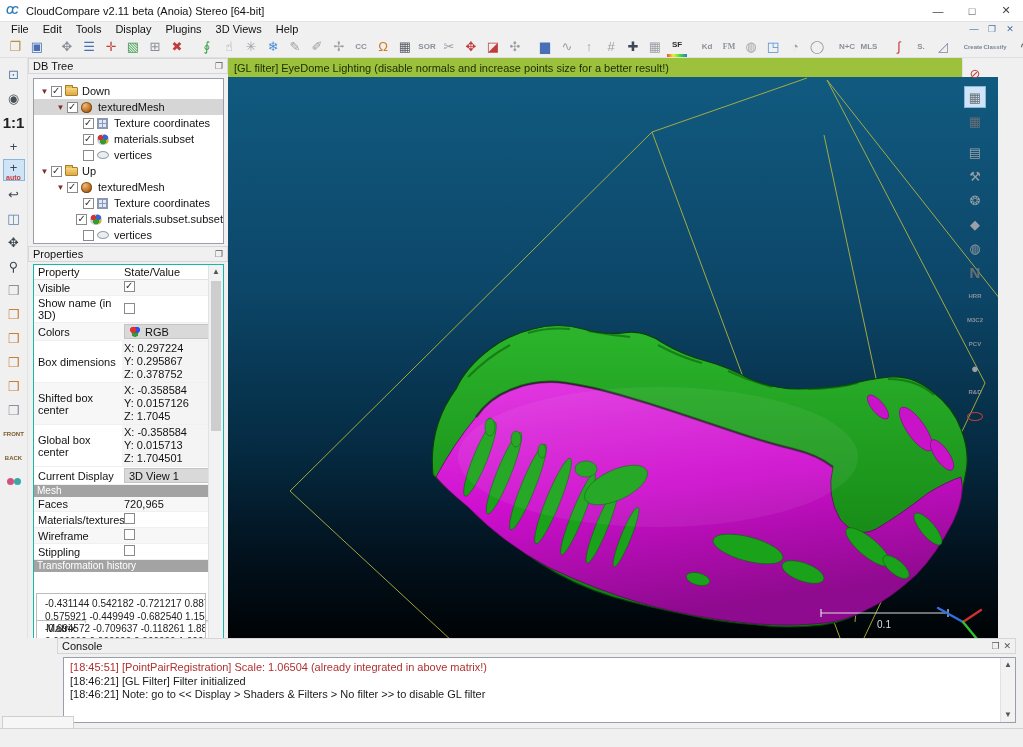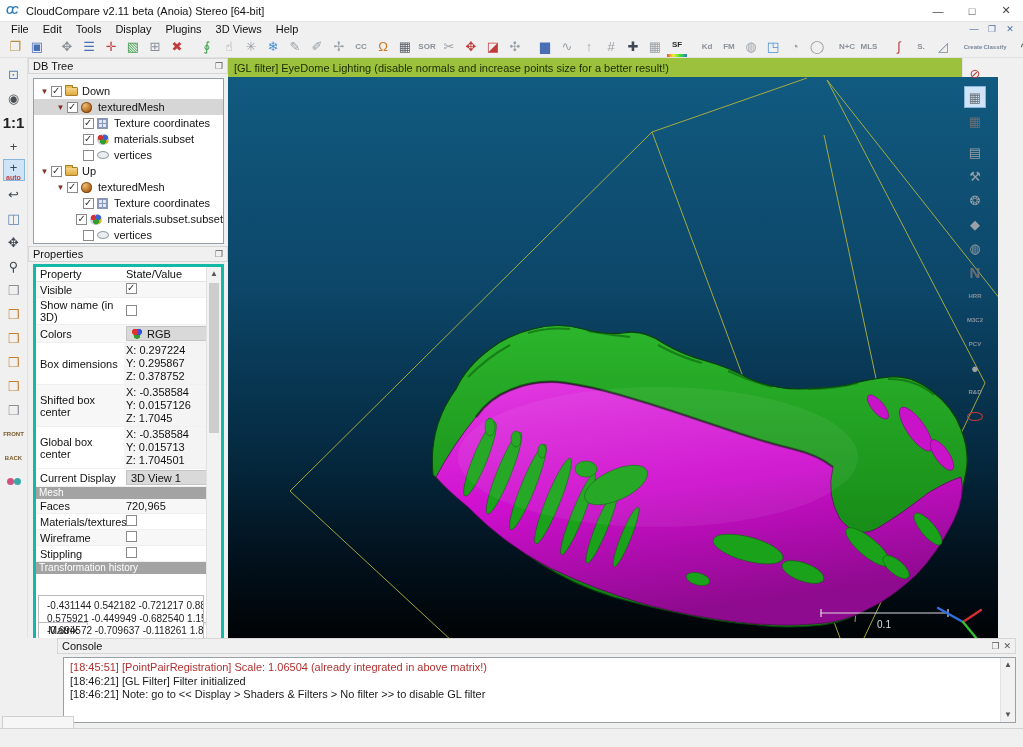--- a/index.html
+++ b/index.html
@@ -75,21 +75,21 @@
       background:
         radial-gradient(circle at 28% 32%, #d23232 0 2.6px, transparent 3px),
         radial-gradient(circle at 70% 28%, #3a62d2 0 2.6px, transparent 3px),
         radial-gradient(circle at 50% 68%, #2f9e2f 0 2.8px, transparent 3.2px),
         radial-gradient(circle at 76% 66%, #d2b21f 0 2.2px, transparent 2.6px), #c9ced6; }
   .ti-cloud { width:12px; height:8px; border:1px solid #97a0a8; border-radius:50%; background:#e9edf1; }
   .tw-label { font-size:11px; color:#111; }
 
   
   .props-wrap { flex:1; display:flex; flex-direction:column; }
-  .props-body { flex:1; margin:2px 4px 3px 5px; background:#fff; border:3px solid #14b8a6; display:flex; position:relative; overflow:hidden;justify-content:space-between; }
+  .props-body { flex:1; margin:2px 4px 3px 5px; background:#fff; border:1px solid #14b8a6; display:flex; position:relative; overflow:hidden;justify-content:space-between; }
   .props-col { flex:1; display:flex; flex-direction:column; overflow:hidden; }
   .prow { display:flex; border-bottom:1px solid #f0f0f0; align-items:center; }
   .prow .plabel { width:88px; flex:none; padding:1px 2px 1px 4px; color:#111; }
   .prow .pvalue { flex:1; padding:1px 2px; color:#111; }
   .prow.head { font-weight:normal; color:#222; border-bottom:1px solid #e2e2e2; }
   .prow.alt { background:#f7f7f7; }
   .prow.section { background:#a3a3a3; color:#fff; font-size:10px; padding:0 0 0 3px; height:12px; line-height:12px; border-bottom:none; }
   .pv-xyz div { line-height:13px; }
   .pv-chip { background:#d9d9d9; border:1px solid #c4c4c4; padding:0 4px; display:inline-flex; align-items:center; min-width:120px; height:15px; }
   .rgb-ico { width:12px; height:11px; margin-right:4px; border-radius:50%;
@@ -192,21 +192,21 @@
     <div class="tb-sep"></div>
     <div class="tb-icon" style="color: rgb(74, 111, 181);">▆</div>
     <div class="tb-icon" style="color: rgb(154, 160, 166);">∿</div>
     <div class="tb-icon" style="color: rgb(154, 160, 166);">↑</div>
     <div class="tb-icon" style="color: rgb(154, 160, 166);">#</div>
     <div class="tb-icon" style="color: rgb(62, 71, 82);">✚</div>
     <div class="tb-icon" style="color: rgb(154, 160, 166);">▦</div>
     <div class="tb-icon txt rainbow" style="color: rgb(43, 43, 43);">SF</div>
     <div class="tb-sep"></div>
     <div class="tb-icon txt" style="color: rgb(138, 144, 153);">Kd</div>
-    <div class="tb-icon txt" style="color: rgb(138, 144, 153);">FM</div>
+    <div class="tb-icon txt" style="color: rgb(138, 144, 153); font-family: Liberation Serif, serif;">FM</div>
     <div class="tb-icon" style="color: rgb(154, 160, 166);">◍</div>
     <div class="tb-icon" style="color: rgb(74, 144, 217);">◳</div>
     <div class="tb-icon" style="color: rgb(154, 160, 166);">◔</div>
     <div class="tb-icon" style="color: rgb(154, 160, 166);">◯</div>
     <div class="tb-sep"></div>
     <div class="tb-icon txt" style="color: rgb(138, 144, 153);">N+C</div>
     <div class="tb-icon txt" style="color: rgb(138, 144, 153);">MLS</div>
     <div class="tb-sep"></div>
     <div class="tb-icon" style="color: rgb(194, 59, 59);">∫</div>
     <div class="tb-icon txt" style="color: rgb(138, 144, 153);">S.</div>

